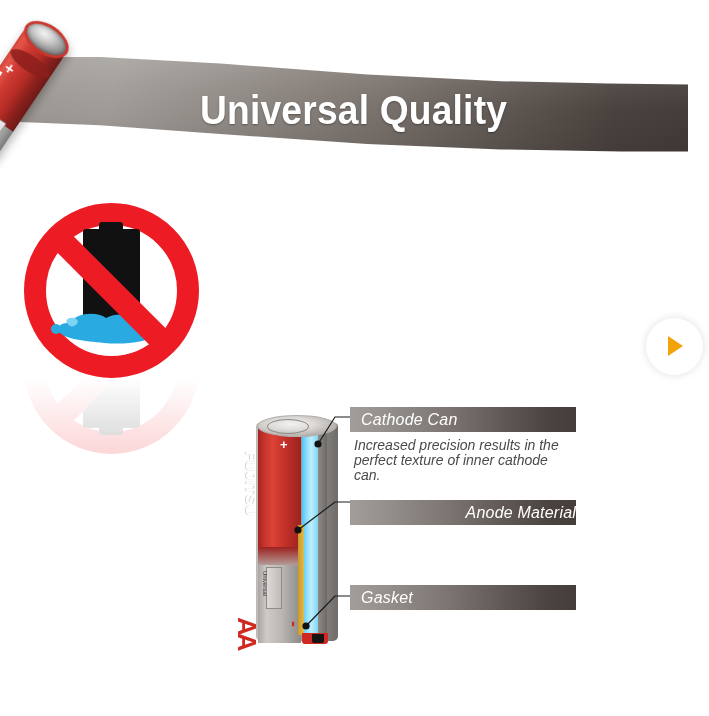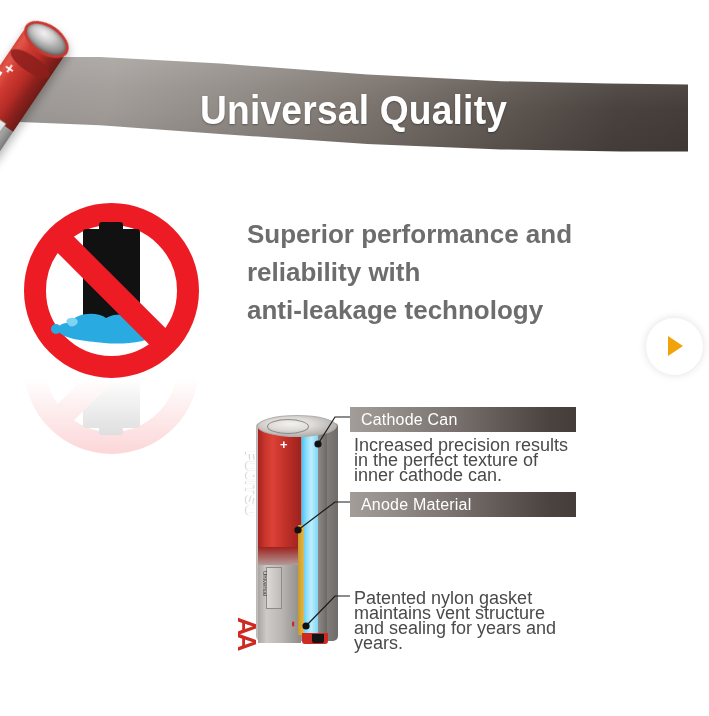--- a/index.html
+++ b/index.html
@@ -268,41 +268,41 @@
   .cb-minus {
     position:absolute; left:48px; top:206px;
     color:#cf2a22; font-size:18px; font-weight:700;
     transform: rotate(90deg); transform-origin:left top;
   }
 
   
   .leaders { position:absolute; left:0; top:0; width:400px; height:280px; pointer-events:none; }
 
   
-  .callout { position:absolute; width:226px; }
+  .callout { position:absolute; width:226px;font-style:italic; }
   .callout-bar {
     height:25px;
     background: linear-gradient(90deg,
         #a29d99 0%, #938e8a 18%, #7d7672 42%, #605854 68%, #4b4340 88%, #453d3a 100%);
     color:#ffffff;
     font-size:16px;
     font-weight:400;
     line-height:25px;
     padding-left:11px;
     letter-spacing:0.2px;
   }
   .callout-body {
     margin-top:6px;
-    font-size:18px;
+    font-size:14px;
     line-height:15px;
     color:#4a4a4a;
     padding-left:4px;
   }
   #callout-0 { left:110px; top:7px; }
-  #callout-1 { left:110px; top:92px; }
+  #callout-1 { left:110px; top:100px;text-align:right; }
   #callout-2 { left:110px; top:185px; }
 </style>
 </head>
 <body>
 
 <div class="page">
 
   <div class="banner-wrap">
 
     <div class="ribbon">
@@ -347,25 +347,20 @@
   <div class="sign-refl">
     <div class="sign-circle"></div>
     <div class="sign-batt-tip"></div>
     <div class="sign-batt"></div>
 
     <svg class="sign-slash" viewBox="0 0 138 138">
       <line x1="14" y1="14" x2="124" y2="124" stroke="#ed1c24" stroke-width="23"></line>
     </svg>
   </div>
 
-  <div class="headline">
-    <div>Superior performance and</div>
-    <div>reliability with</div>
-    <div>anti-leakage technology</div>
-  </div>
 
 
   <div class="next-btn">
     <div class="next-tri"></div>
   </div>
 
   <div class="diagram">
 
     <div class="cut-batt">
       <div class="cb-shell"></div>
@@ -404,17 +399,17 @@
     <div class="callout" id="callout-0">
       <div class="callout-bar">Cathode Can</div>
       <div class="callout-body">Increased precision results in the perfect texture of inner cathode can.</div>
     </div>
 
     <div class="callout" id="callout-1">
       <div class="callout-bar">Anode Material</div>
     </div>
 
     <div class="callout" id="callout-2">
-      <div class="callout-body">Patented nylon gasket maintains vent structure and sealing for years and years.</div>
+      <div class="callout-bar">Gasket</div>
     </div>
 
   </div>
 </div>
 
 </body></html>

